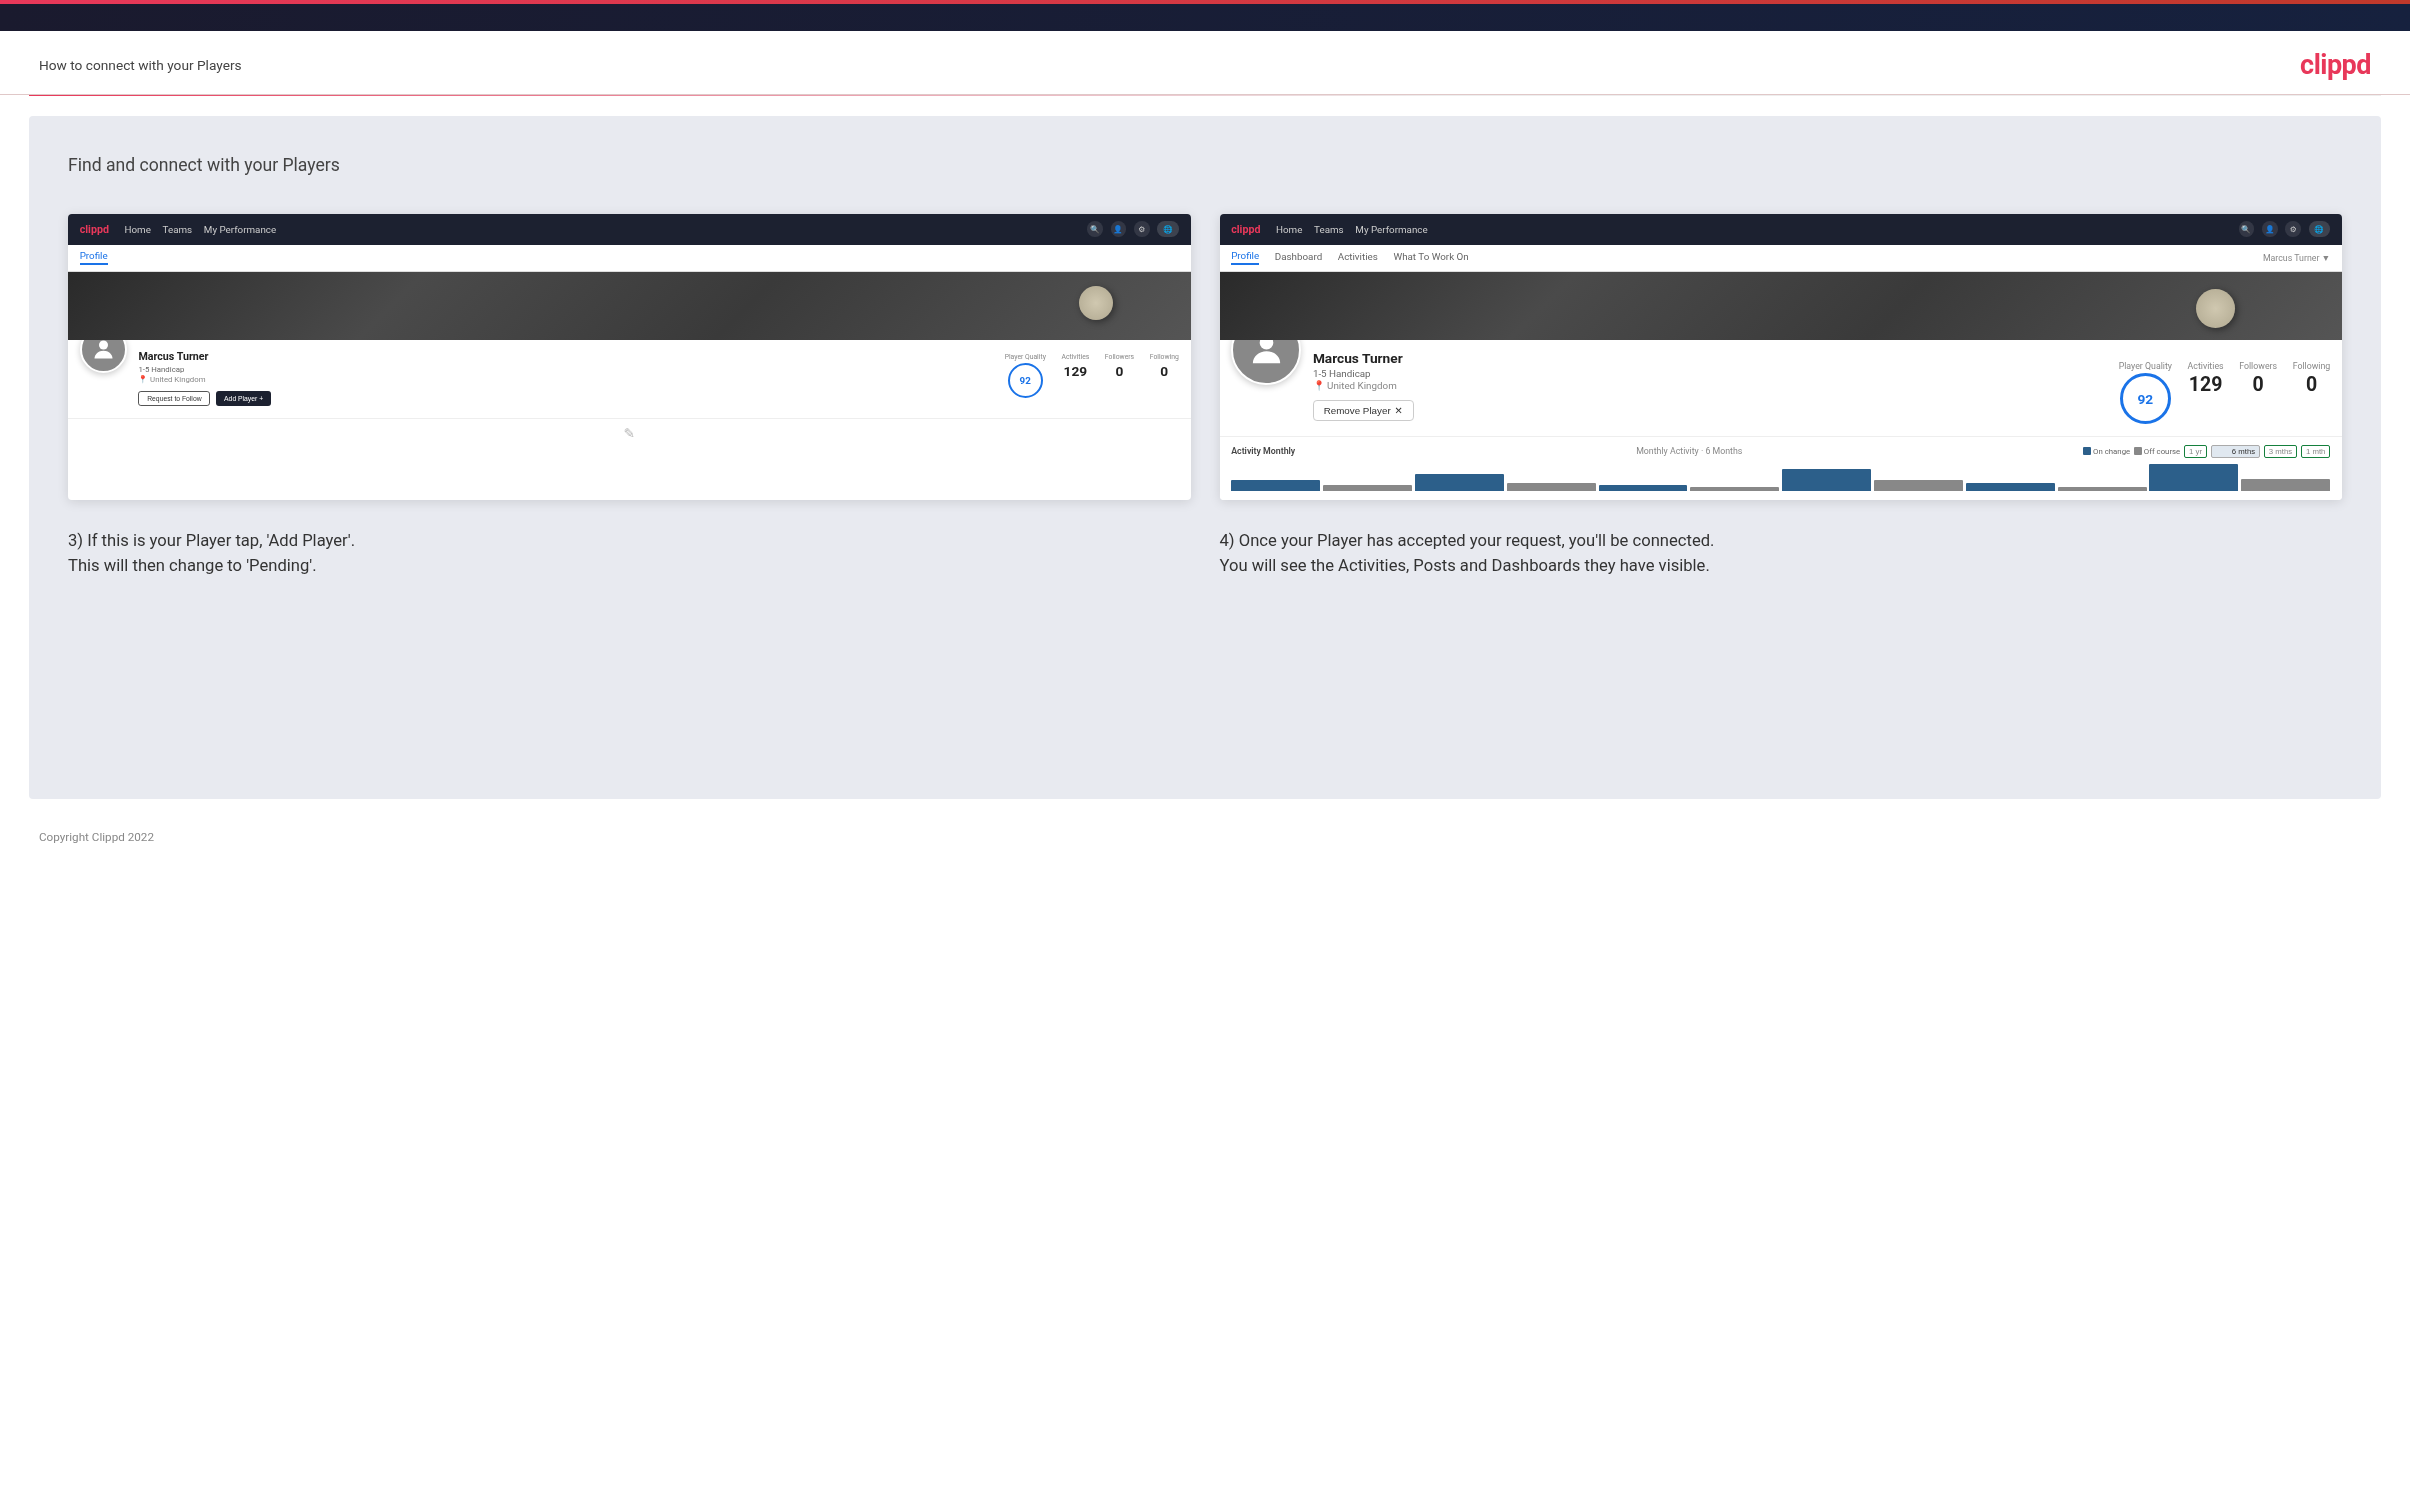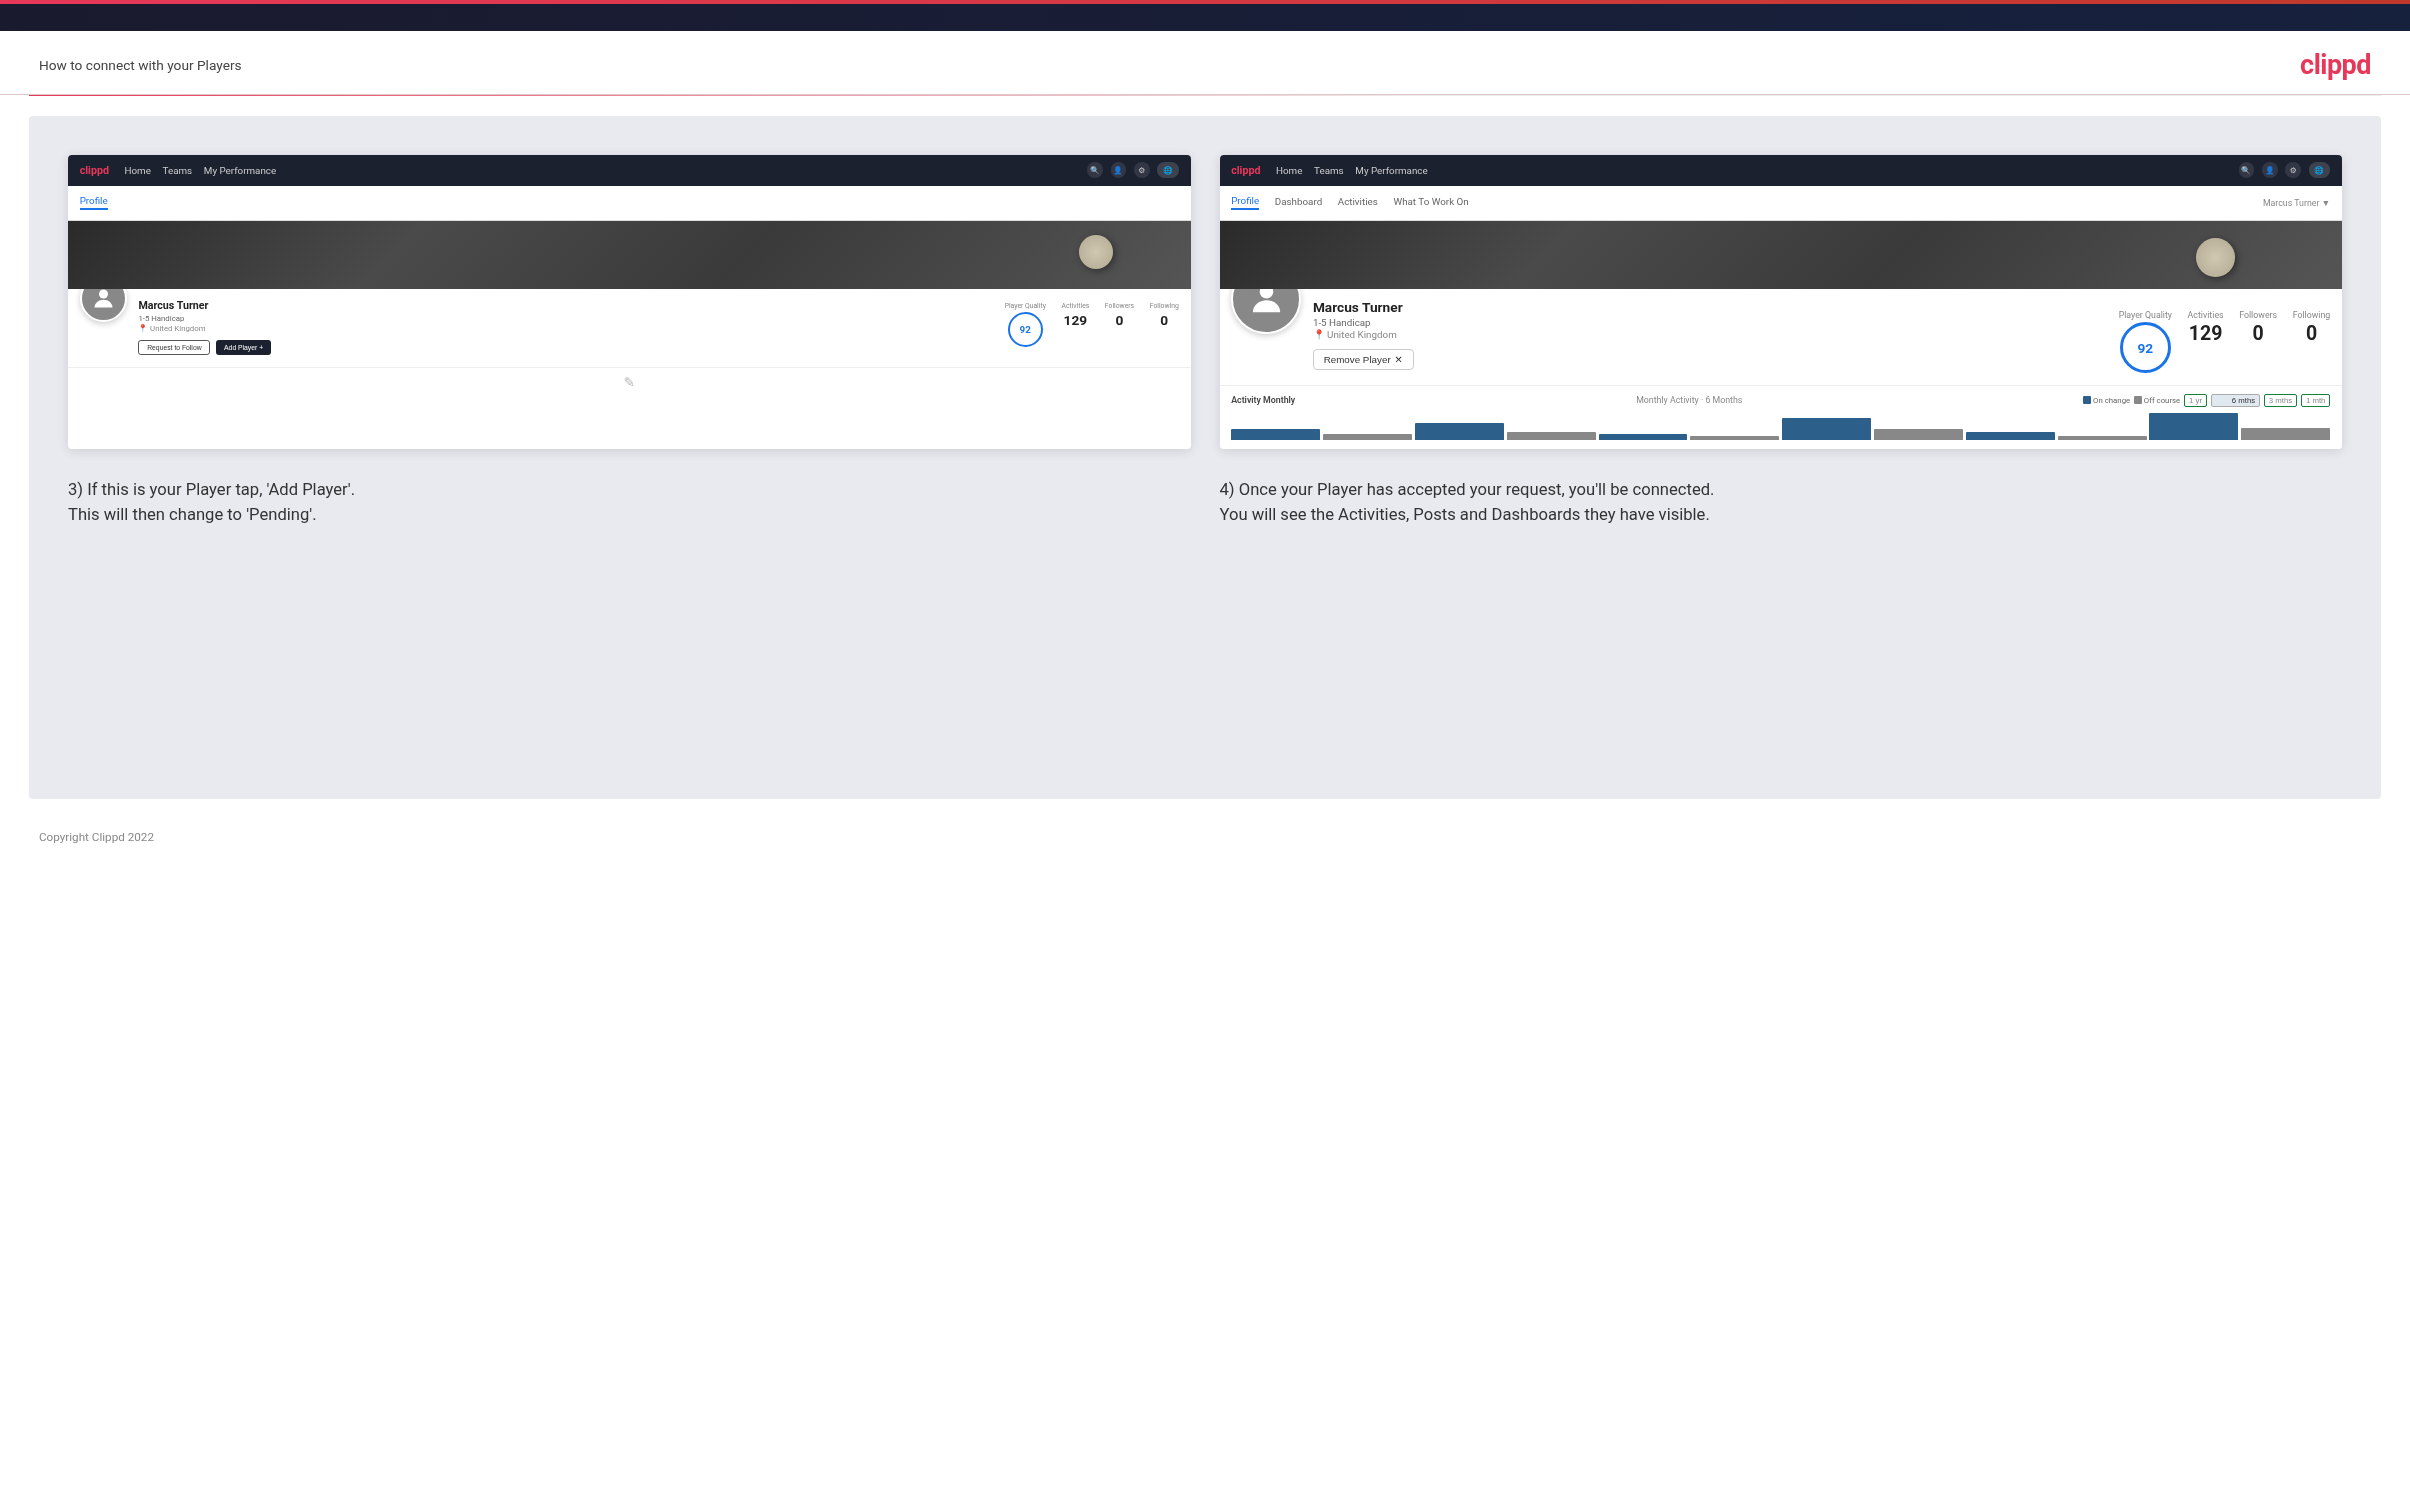--- a/index.html
+++ b/index.html
@@ -131,21 +131,21 @@
       color: #ccc;
     }
 
     
     .app-tabs {
       background: #fff;
       border-bottom: 1px solid #ddd;
       padding: 0 11.7px;
       display: flex;
       align-items: center;
-      height: 35px;
+      height: 27px;
       text-align: right;
     }
     .app-tab {
       font-size: 9.8px;
       color: #666;
       margin-right: 15.6px;
       padding-bottom: 2px;
       cursor: pointer;
     }
     .app-tab.active {
@@ -452,20 +452,21 @@
 
 <div class="page-header">
   <span class="page-header-title">How to connect with your Players</span>
   <span class="clippd-logo">clippd</span>
 </div>
 
 <div class="header-divider"></div>
 
 <div class="main-content">
 
+  <div class="page-subtitle">Find and connect with your Players</div>
 
   <div class="screenshots-row">
 
     <div class="screenshot-mockup">
 
       <div class="app-navbar">
         <span class="app-logo">clippd</span>
         <span class="nav-item">Home</span>
         <span class="nav-item">Teams</span>
         <span class="nav-item">My Performance</span>

